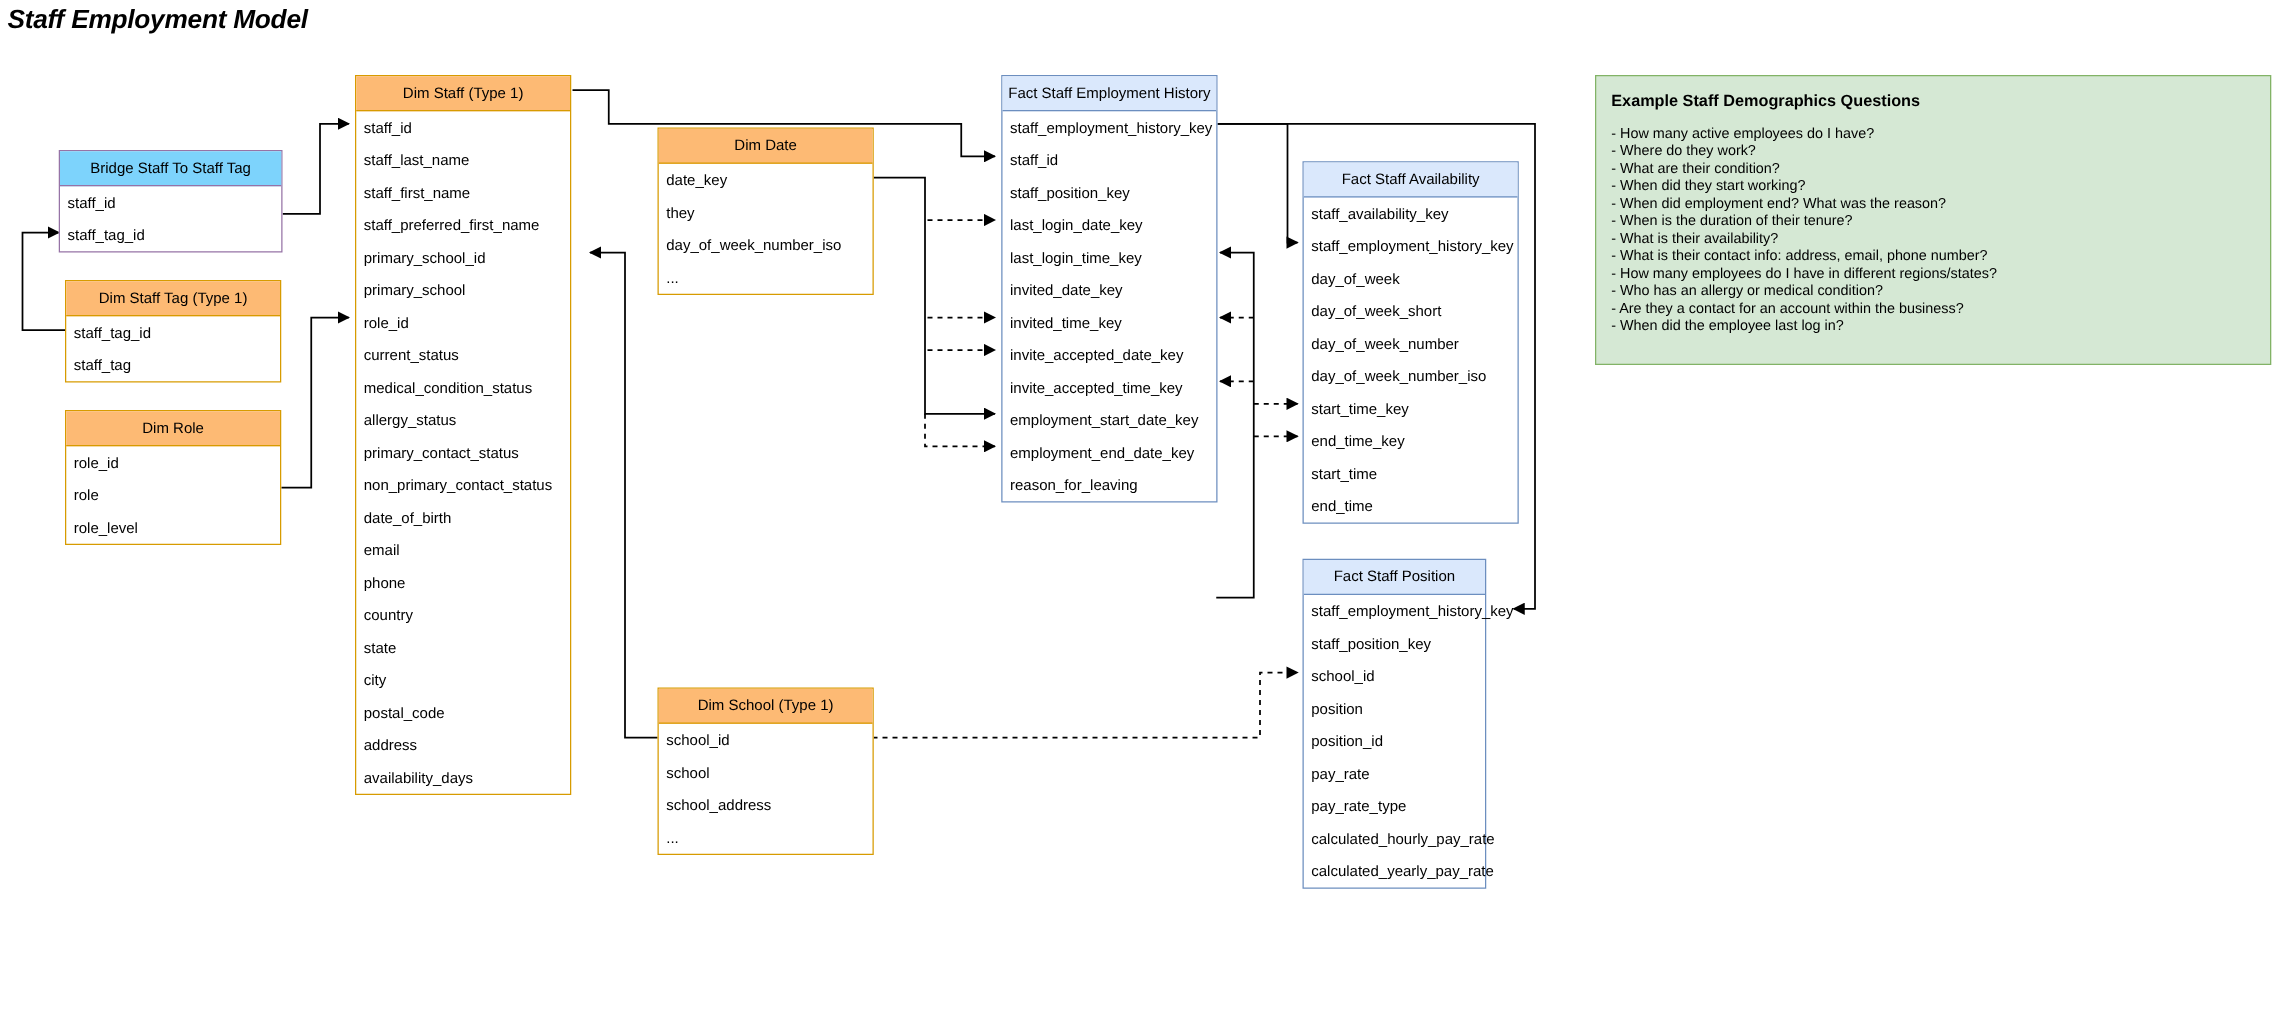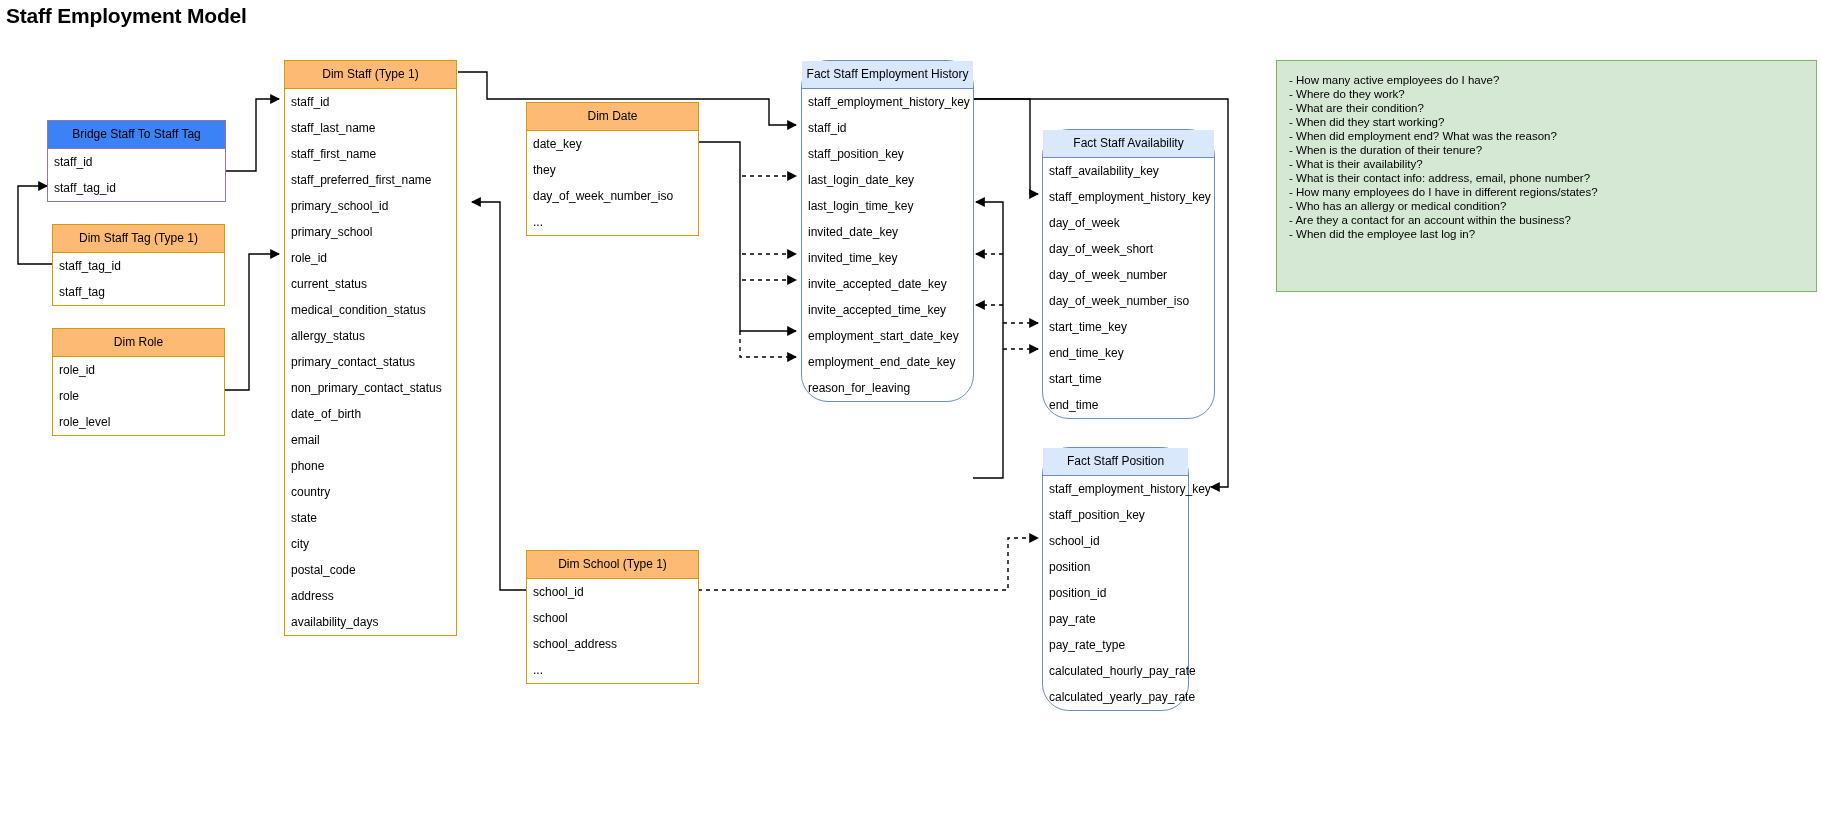--- a/index.html
+++ b/index.html
@@ -20,53 +20,54 @@
     background: #ffffff;
   }
   #page-title {
     position: absolute;
     left: 6px;
     top: 4px;
     font-size: 21px;
     font-weight: bold;
     letter-spacing: -0.2px;
     color: #000000;
+    font-style: italic;
   }
   svg.wires {
     position: absolute;
     left: 0;
     top: 0;
     width: 1821px;
     height: 821px;
     pointer-events: none;
   }
   .entity {
     position: absolute;
     box-sizing: border-box;
     background: #ffffff;
     border: 1px solid #d79b00;
   }
-  .entity.blue  { border-color: #6c8ebf; border-radius: 27px; }
+  .entity.blue  { border-color: #6c8ebf; }
   .entity.purple{ border-color: #9673a6; }
   .entity > .ent-title {
     box-sizing: border-box;
     text-align: center;
     font-size: 12px;
     line-height: 14px;
     padding: 6px 4px 7px 4px;
     background: #fdba74;
     border-bottom: 1px solid #d79b00;
     color: #000;
   }
   .entity.blue > .ent-title {
     background: #dae8fc;
     border-bottom-color: #6c8ebf;
   }
   .entity.purple > .ent-title {
-    background: #3b82f6;
+    background: #7dd3fc;
     border-bottom-color: #9673a6;
     text-align: center;
   }
   .entity > .ent-fields {
     padding: 0;
   }
   .field {
     box-sizing: border-box;
     font-size: 12px;
     line-height: 14px;
@@ -257,20 +258,21 @@
       <div class="field">position</div>
       <div class="field">position_id</div>
       <div class="field">pay_rate</div>
       <div class="field">pay_rate_type</div>
       <div class="field">calculated_hourly_pay_rate</div>
       <div class="field">calculated_yearly_pay_rate</div>
     </div>
   </div>
 
   <div class="note" style="left:1276px; top:60px; width:541px; height:232px;">
+    <div class="note-title">Example Staff Demographics Questions</div>
     <div>
       <div class="note-line">- How many active employees do I have?</div>
       <div class="note-line">- Where do they work?</div>
       <div class="note-line">- What are their condition?</div>
       <div class="note-line">- When did they start working?</div>
       <div class="note-line">- When did employment end? What was the reason?</div>
       <div class="note-line">- When is the duration of their tenure?</div>
       <div class="note-line">- What is their availability?</div>
       <div class="note-line">- What is their contact info: address, email, phone number?</div>
       <div class="note-line">- How many employees do I have in different regions/states?</div>

